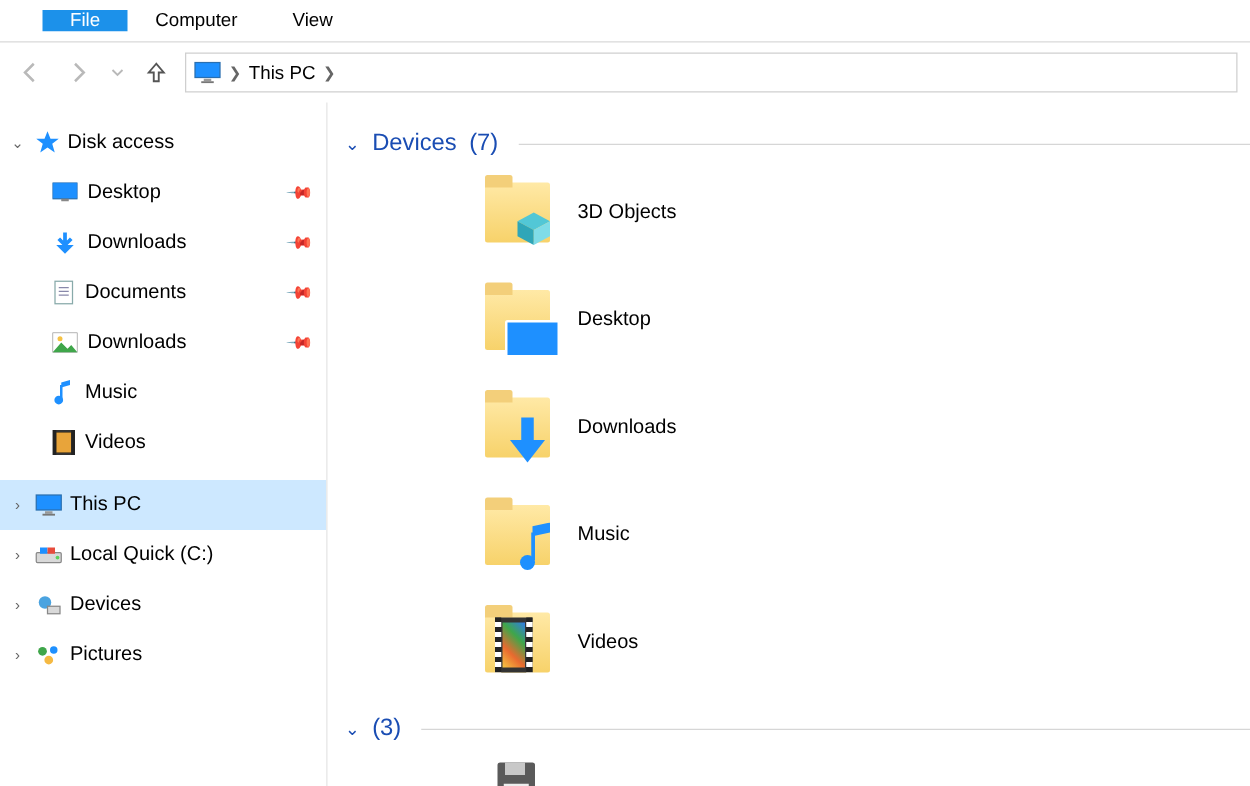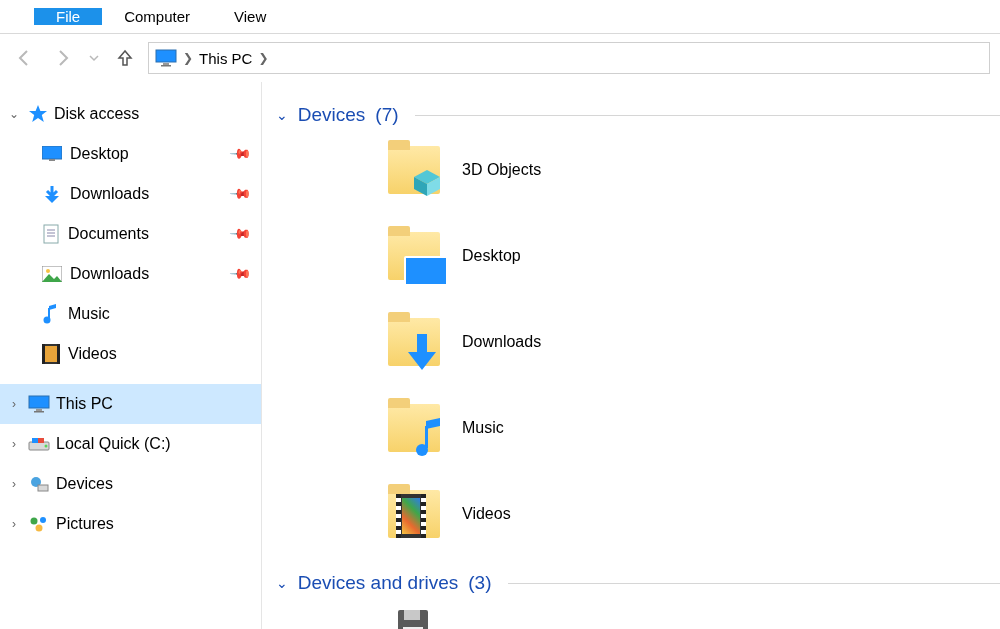--- a/index.html
+++ b/index.html
@@ -388,21 +388,20 @@
           <span class="overlay-film">
               <span class="dots"></span>
             </span>
         </span>
         <span>Videos</span>
       </div>
     </div>
 
     <div class="group-header">
       <span style="font-size:14px">⌄</span>
-      <span>Devices and drives</span>
       <span>(3)</span>
       <span class="rule"></span>
     </div>
 
     <div class="items">
       <div class="item">
         <span class="ic">
           <span class="floppy"></span>
 
         </span>

